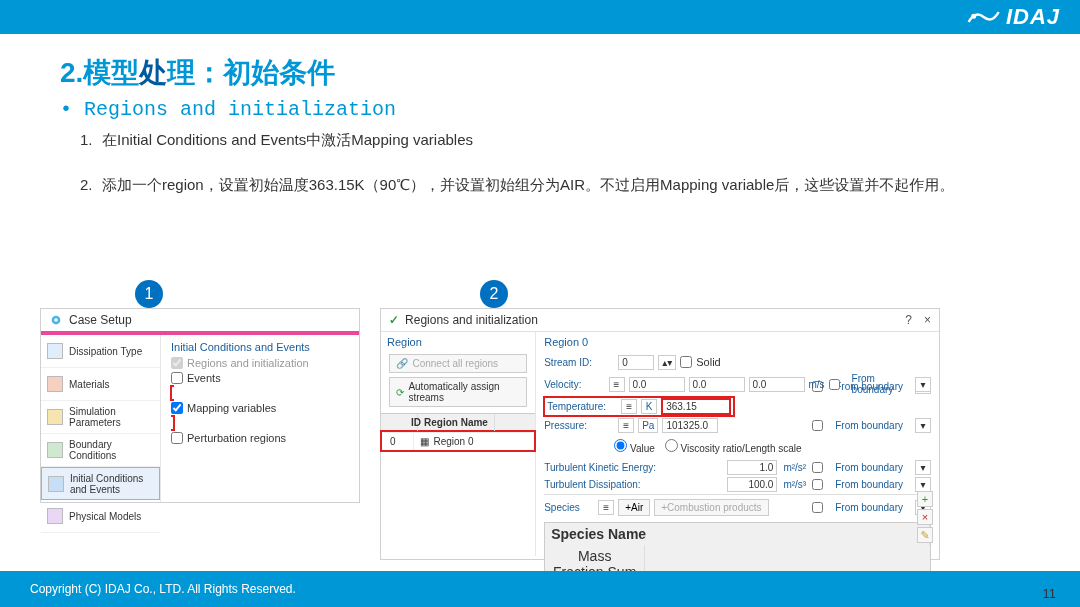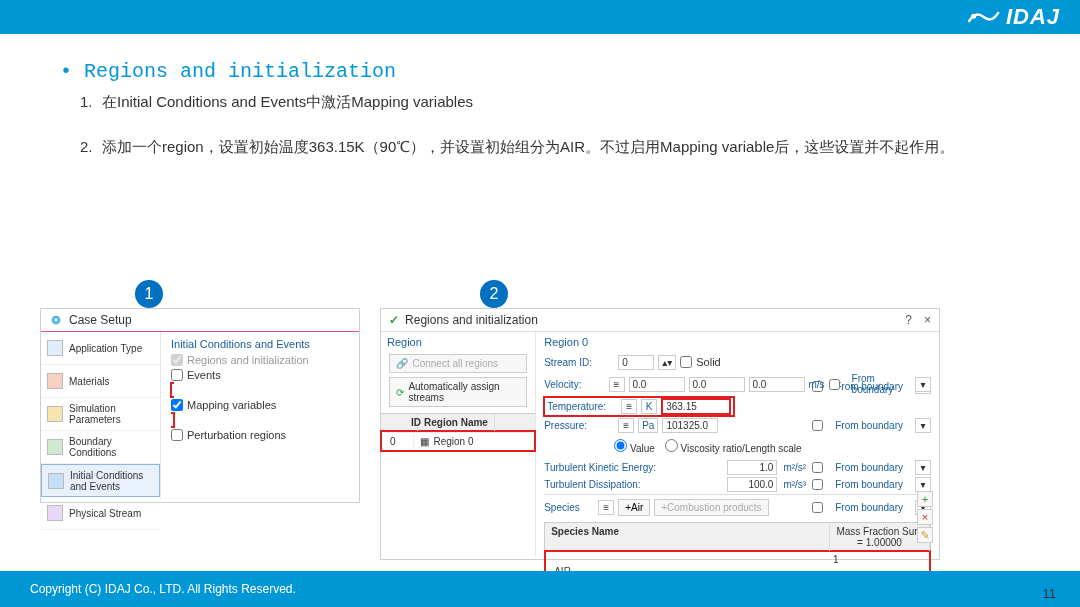--- a/index.html
+++ b/index.html
@@ -19,21 +19,21 @@
   ol.steps li { margin-bottom:22px; line-height:1.5; display:flex; }
   ol.steps li .num { width:22px; flex:none; }
 
   .badge { width:28px; height:28px; border-radius:50%; background:#0070c0; color:#fff; display:flex; align-items:center; justify-content:center; font-size:16px; position:absolute; }
   #badge1 { left:135px; top:280px; }
   #badge2 { left:480px; top:280px; }
 
   .panel { position:absolute; border:1px solid #d0d0d0; background:#fff; font-size:11px; color:#333; }
   
   #p1 { left:40px; top:308px; width:320px; height:195px; }
-  .p1-title { border-bottom:1px solid #ec4899; padding:4px 8px; display:flex; align-items:center; gap:6px; font-size:12px; }
+  .p1-title { border-bottom:4px solid #ec4899; padding:4px 8px; display:flex; align-items:center; gap:6px; font-size:12px; }
   .p1-title svg { width:14px; height:14px; }
   .p1-body { display:flex; height:calc(100% - 26px); }
   .p1-nav { width:120px; border-right:1px solid #e6e6e6; }
   .nav-item { display:flex; align-items:center; gap:6px; padding:6px 6px; border-bottom:1px solid #f0f0f0; height:33px;}
   .nav-item.sel { background:#e8f1fb; border:1px solid #8bb7e0; }
   .nav-ic { width:16px; height:16px; flex:none; border:1px solid #bbb; background:#f6f6f6; }
   .nav-lab { font-size:10px; line-height:1.1; }
   .p1-opts { flex:1; padding:6px 10px; }
   .opt-head { color:#1a5c99; font-size:11px; margin-bottom:4px; }
   .chk { display:flex; align-items:center; gap:4px; font-size:11px; color:#333; margin:3px 0;}
@@ -64,21 +64,21 @@
   .pill { border:1px solid #ccc; padding:1px 3px; min-width:16px; text-align:center; background:#fff; color:#333;}
   .val { border:1px solid #ccc; padding:1px 3px; width:56px; background:#fff; color:#333; font-size:10px;}
   .val.highlight { border:2px solid #e02020; }
   .unit { color:#1a5c99; font-size:10px;}
   .fb { margin-left:auto; display:flex; align-items:center; gap:12px; color:#1a5c99;}
   .fb input { width:11px; height:11px; }
   .rad-row { display:flex; gap:10px; margin:6px 0 6px 70px; color:#333;}
   .tkv { display:flex; align-items:center; gap:6px; margin:2px 0;}
   .tkv .tl { flex:1; color:#1a5c99;}
   .sp-table { border:1px solid #ccc; margin-top:6px;}
-  .sp-head { display:flex; background:#f0f0f0; font-size:10px;}
+  .sp-head { display:flex; background:#f0f0f0; font-size:14px;flex-direction:column;}
   .sp-head div { padding:3px 6px; border-right:1px solid #ddd;}
   .sp-head .sc1 { flex:1; font-weight:600;}
   .sp-head .sc2 { width:100px; text-align:center;}
   .sp-row { display:flex; font-size:10px;}
   .sp-row .sc1 { flex:1; padding:14px 6px;}
   .sp-row .sc2 { width:100px; padding:2px 6px;}
   .action-col { position:absolute; right:6px; bottom:16px; display:flex; flex-direction:column; gap:2px;}
   .action-col div { width:16px; height:16px; border:1px solid #ccc; background:#f7f7f7; font-size:11px; text-align:center; line-height:14px;}
 
   .footer { position:absolute; left:0; bottom:0; width:100%; height:36px; background:#0097d6; color:#fff; display:flex; align-items:center; padding:0 30px; font-size:12px;}
@@ -91,20 +91,23 @@
   <div class="logo">
     <svg viewBox="0 0 40 24">
         <path d="M2 18 Q10 4 20 12 Q30 20 38 6" stroke="#fff" stroke-width="3" fill="none"></path>
         <circle cx="8" cy="11" r="3" fill="#fff"></circle>
       </svg>
     <span>IDAJ</span>
   </div>
 </div>
 
 <div class="slide-body">
+  <h1 class="title">
+    <span>2.模型</span><span class="mix">处</span><span>理：初始条件</span>
+  </h1>
   <div class="bullet">Regions and initialization</div>
   <ol class="steps">
     <li>
         <span class="num">1.</span>
         <span>在Initial Conditions and Events中激活Mapping variables</span>
       </li>
     <li>
         <span class="num">2.</span>
         <span>添加一个region，设置初始温度363.15K（90℃），并设置初始组分为AIR。不过启用Mapping variable后，这些设置并不起作用。</span>
       </li>
@@ -119,41 +122,41 @@
     <svg viewBox="0 0 16 16">
         <circle cx="8" cy="8" r="5" fill="#4db4e6"></circle>
         <circle cx="8" cy="8" r="2" fill="#fff"></circle>
       </svg>
     <span>Case Setup</span>
   </div>
   <div class="p1-body">
     <div class="p1-nav">
       <div class="nav-item">
           <div class="nav-ic" style="background:#e0eefc"></div>
-          <div class="nav-lab">Application Type</div>
+          <div class="nav-lab">Dissipation Type</div>
         </div>
       <div class="nav-item">
           <div class="nav-ic" style="background:#f6d0c0"></div>
           <div class="nav-lab">Materials</div>
         </div>
       <div class="nav-item">
           <div class="nav-ic" style="background:#f6e5b0"></div>
           <div class="nav-lab">Simulation Parameters</div>
         </div>
       <div class="nav-item">
           <div class="nav-ic" style="background:#d0e8d0"></div>
           <div class="nav-lab">Boundary Conditions</div>
         </div>
       <div class="nav-item sel">
           <div class="nav-ic" style="background:#c7dff6"></div>
           <div class="nav-lab">Initial Conditions and Events</div>
         </div>
       <div class="nav-item">
           <div class="nav-ic" style="background:#e8d8f6"></div>
-          <div class="nav-lab">Physical Stream</div>
+          <div class="nav-lab">Physical Models</div>
         </div>
     </div>
     <div class="p1-opts">
       <div class="opt-head">Initial Conditions and Events</div>
       <label class="chk dim">
           <input type="checkbox" checked="" disabled="" style="">
           <span>Regions and initialization</span>
         </label>
       <label class="chk">
           <input type="checkbox" style="">

